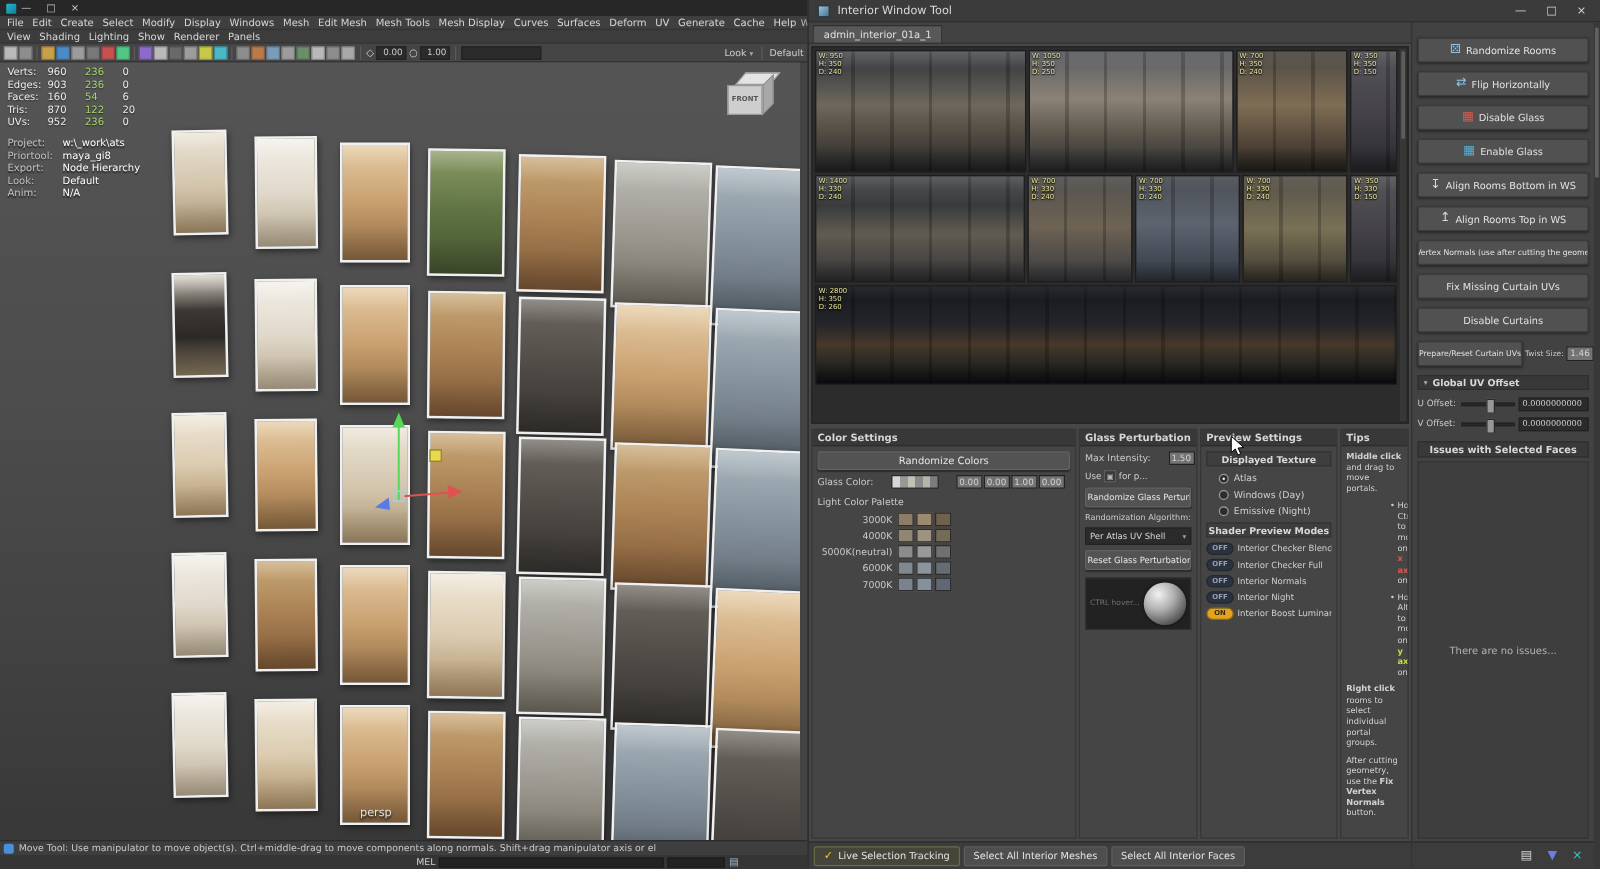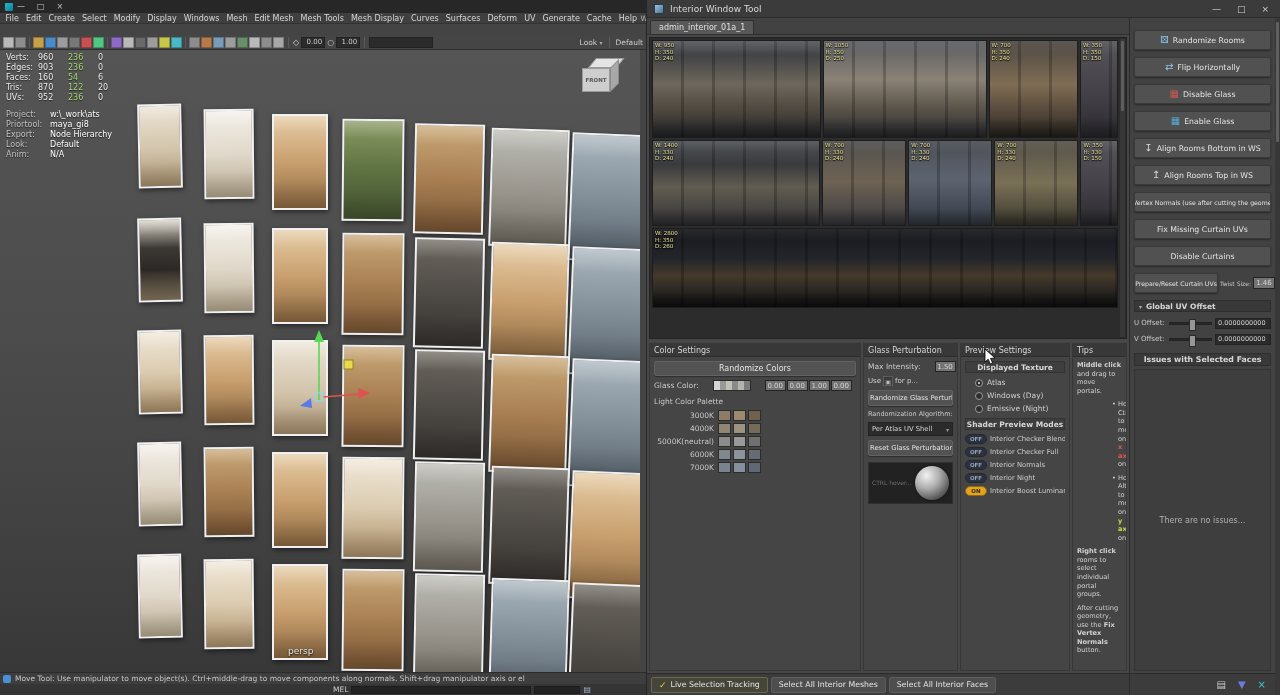--- a/index.html
+++ b/index.html
@@ -98,21 +98,21 @@
   .vstore{background:linear-gradient(180deg,#17181c 0%,#23252a 38%,#46392a 60%,#332e26 72%,#0f1013 100%);}
   .atlas-scroll{position:absolute;right:1px;top:1px;width:5px;bottom:1px;background:#373737;}
   .atlas-scroll::after{content:"";position:absolute;left:1px;top:2px;width:3px;height:70px;background:#5d5d5d;border-radius:1px;}
 
   .sections{flex:1;display:flex;gap:2px;padding:2px;min-height:0;}
   .section{background:#454545;border:1px solid #373737;display:flex;flex-direction:column;min-width:0;}
   .sec-color{width:212px;flex:0 0 auto;}
   .sec-glass{width:95px;flex:0 0 auto;}
   .sec-preview{width:110px;flex:0 0 auto;}
   .sec-tips{flex:1;}
-  .sec-header{flex:0 0 13px;background:#383838;border-bottom:1px solid #2d2d2d;font-size:8px;font-weight:normal;color:#d6d6d6;display:flex;align-items:center;padding:0 4px;white-space:nowrap;overflow:hidden;}
+  .sec-header{flex:0 0 13px;background:#383838;border-bottom:1px solid #2d2d2d;font-size:8px;font-weight:bold;color:#d6d6d6;display:flex;align-items:center;padding:0 4px;white-space:nowrap;overflow:hidden;}
   .sec-body{flex:1;padding:4px;display:flex;flex-direction:column;gap:4px;font-size:8px;color:#cfcfcf;min-height:0;overflow:hidden;}
   .btn{background:#535353;border:1px solid #626262;border-radius:2px;color:#e4e4e4;font-size:8px;text-align:center;padding:2px 1px;box-shadow:0 1px 1px rgba(0,0,0,0.35);white-space:nowrap;overflow:hidden;}
   .btn.sm{font-size:6.8px;padding:3px 1px;}
   .row{display:flex;align-items:center;gap:14px;min-width:0;}
   .lbl{font-size:7.5px;color:#c9c9c9;white-space:nowrap;}
   .lbl.xs{font-size:6.5px;overflow:hidden;}
   .swatch-strip{display:inline-flex;border:1px solid #2a2a2a;}
   .strip-chip{width:6px;height:9px;display:inline-block;}
   .num-field{min-width:21px;height:11px;background:#737373;border:1px solid #232323;color:#d4d4d4;font-size:7px;display:inline-flex;align-items:center;justify-content:center;}
   #glass-values{display:inline-flex;gap:1px;}
@@ -213,20 +213,30 @@
           <span class="menu-item">Generate</span>
           <span class="menu-item">Cache</span>
           <span class="menu-item">Help</span>
         </span>
       <span class="workspace">
         <span>Workspace</span>
         <span class="ws-value">Modeling - Expert*</span>
         <span class="caret">▾</span>
       </span>
     </div>
+    <div class="panel-menu">
+      <span id="panel-menu-items">
+          <span class="menu-item">View</span>
+          <span class="menu-item">Shading</span>
+          <span class="menu-item">Lighting</span>
+          <span class="menu-item">Show</span>
+          <span class="menu-item">Renderer</span>
+          <span class="menu-item">Panels</span>
+        </span>
+    </div>
     <div class="icon-bar">
       <span id="toolbar-icons">
           <span class="tb-icon" style="background: rgb(185, 185, 185);"></span>
           <span class="tb-icon" style="background: rgb(141, 141, 141);"></span>
           <span class="tb-sep"></span>
           <span class="tb-icon" style="background: rgb(199, 160, 74);"></span>
           <span class="tb-icon" style="background: rgb(74, 139, 199);"></span>
           <span class="tb-icon" style="background: rgb(156, 156, 156);"></span>
           <span class="tb-icon" style="background: rgb(120, 120, 120);"></span>
           <span class="tb-icon" style="background: rgb(199, 80, 80);"></span>

